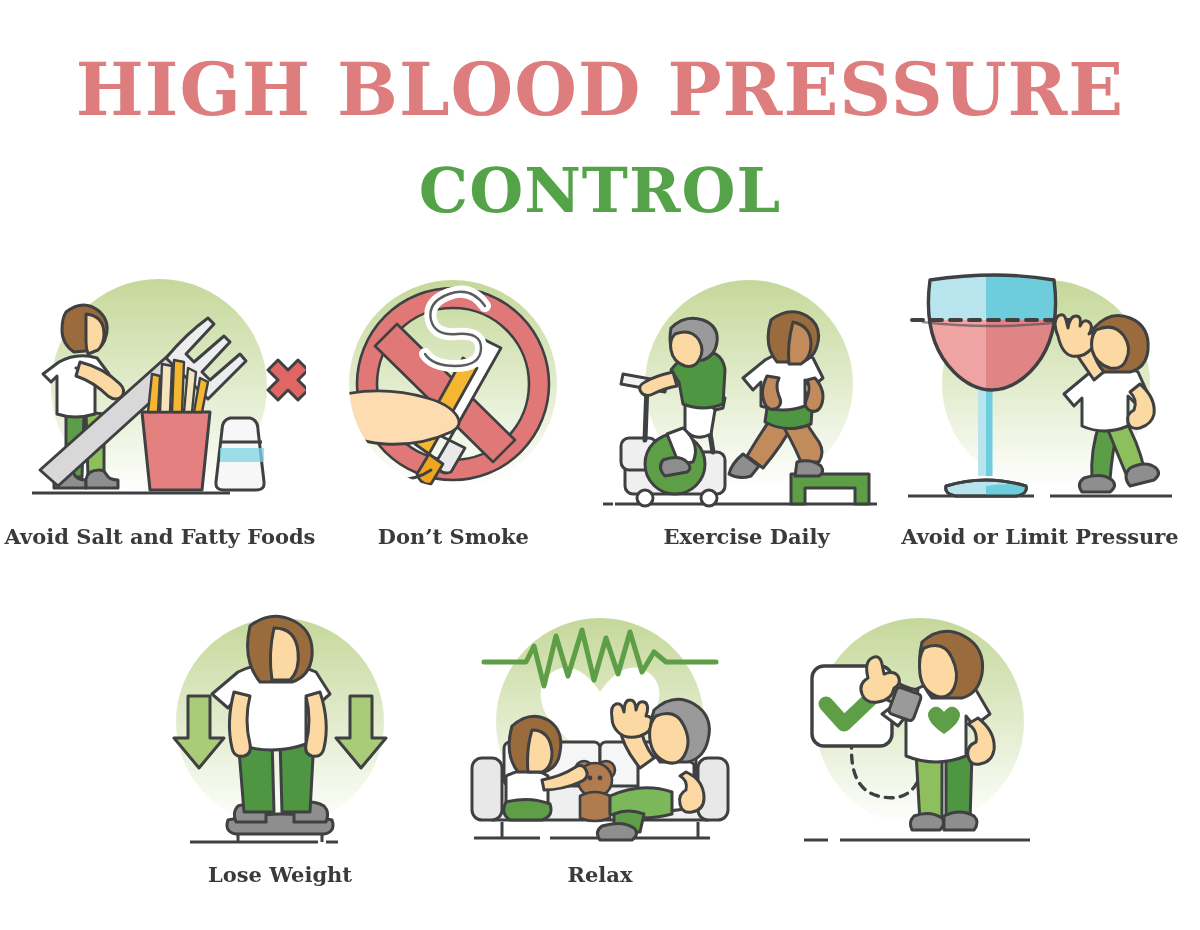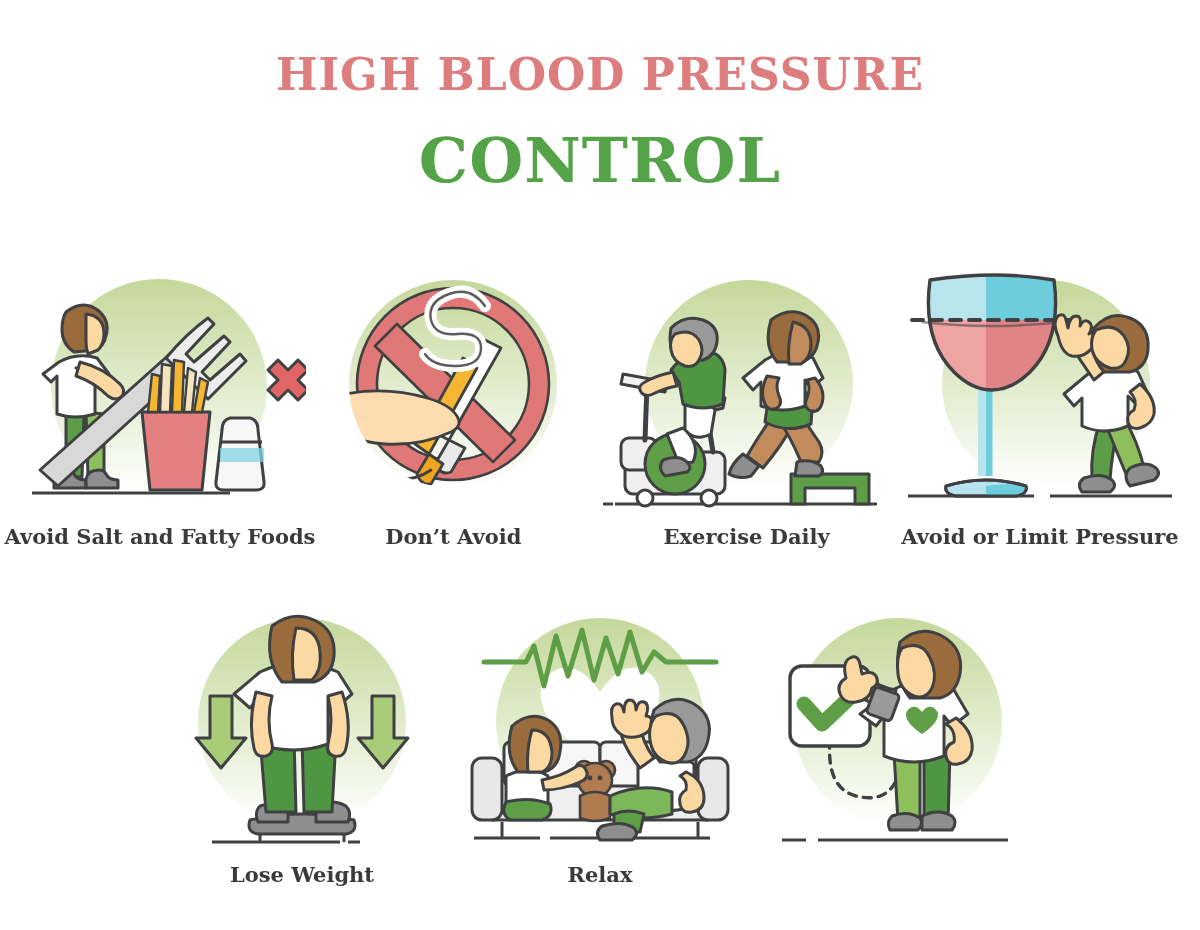--- a/index.html
+++ b/index.html
@@ -19,21 +19,21 @@
   #title-block {
     position: absolute;
     top: 52px;
     left: 0;
     width: 1200px;
     text-align: center;
   }
   .title-line1 {
     font-family: "DejaVu Serif", "Liberation Serif", serif;
     font-weight: bold;
-    font-size: 44px;
+    font-size: 72px;
     letter-spacing: 1px;
     color: #dd7d7d;
     line-height: 1.05;
     display: block;
   }
   .title-line2 {
     font-family: "DejaVu Serif", "Liberation Serif", serif;
     font-weight: bold;
     font-size: 62px;
     letter-spacing: 1px;
@@ -54,21 +54,21 @@
     padding: 0 14px;
     box-sizing: border-box;
   }
   #row-bottom {
     position: absolute;
     top: 600px;
     left: 0;
     width: 1200px;
     display: flex;
     justify-content: center;
-    gap: 6px;
+    gap: 28px;
   }
   .tip-item {
     width: 292px;
     display: flex;
     flex-direction: column;
     align-items: center;
   }
   .tip-art {
     width: 292px;
     height: 250px;
@@ -175,21 +175,21 @@
           </g>
 
           <path d="M8 140 q58 -20 112 -4 q22 6 30 18 q6 10 -6 16 q-30 14 -66 12 q-26 -2 -44 -12 q-14 -8 -26 -6 z" fill="#fcdcb0" stroke="#3f4042" stroke-width="2.8" stroke-linejoin="round"></path>
           <path d="M26 196 q24 22 62 22 q22 0 36 -10" fill="none" stroke="#3f4042" stroke-width="2.8" stroke-linecap="round"></path>
 
           <path d="M178 44 q-14 -20 -36 -12 q-22 8 -18 26 q4 16 26 14 q24 -2 24 14 q0 18 -26 18 q-22 0 -30 -12" fill="none" stroke="#ffffff" stroke-width="12" stroke-linecap="round"></path>
           <path d="M178 44 q-14 -20 -36 -12 q-22 8 -18 26 q4 16 26 14 q24 -2 24 14 q0 18 -26 18 q-22 0 -30 -12" fill="none" stroke="#3f4042" stroke-width="2.4" stroke-linecap="round" opacity="0.85"></path>
         </g>
       </svg>
     </div>
-    <div class="tip-label">Don’t Avoid</div>
+    <div class="tip-label">Don’t Smoke</div>
   </div>
 
   <div class="tip-item">
     <div class="tip-art">
       <svg width="292" height="250" viewBox="0 0 292 250">
         <defs>
           <linearGradient id="gcirc3" x1="0" y1="0" x2="0" y2="1">
             <stop offset="0%" stop-color="#c5d89a"></stop>
               <stop offset="100%" stop-color="#ffffff"></stop>
           </linearGradient>

